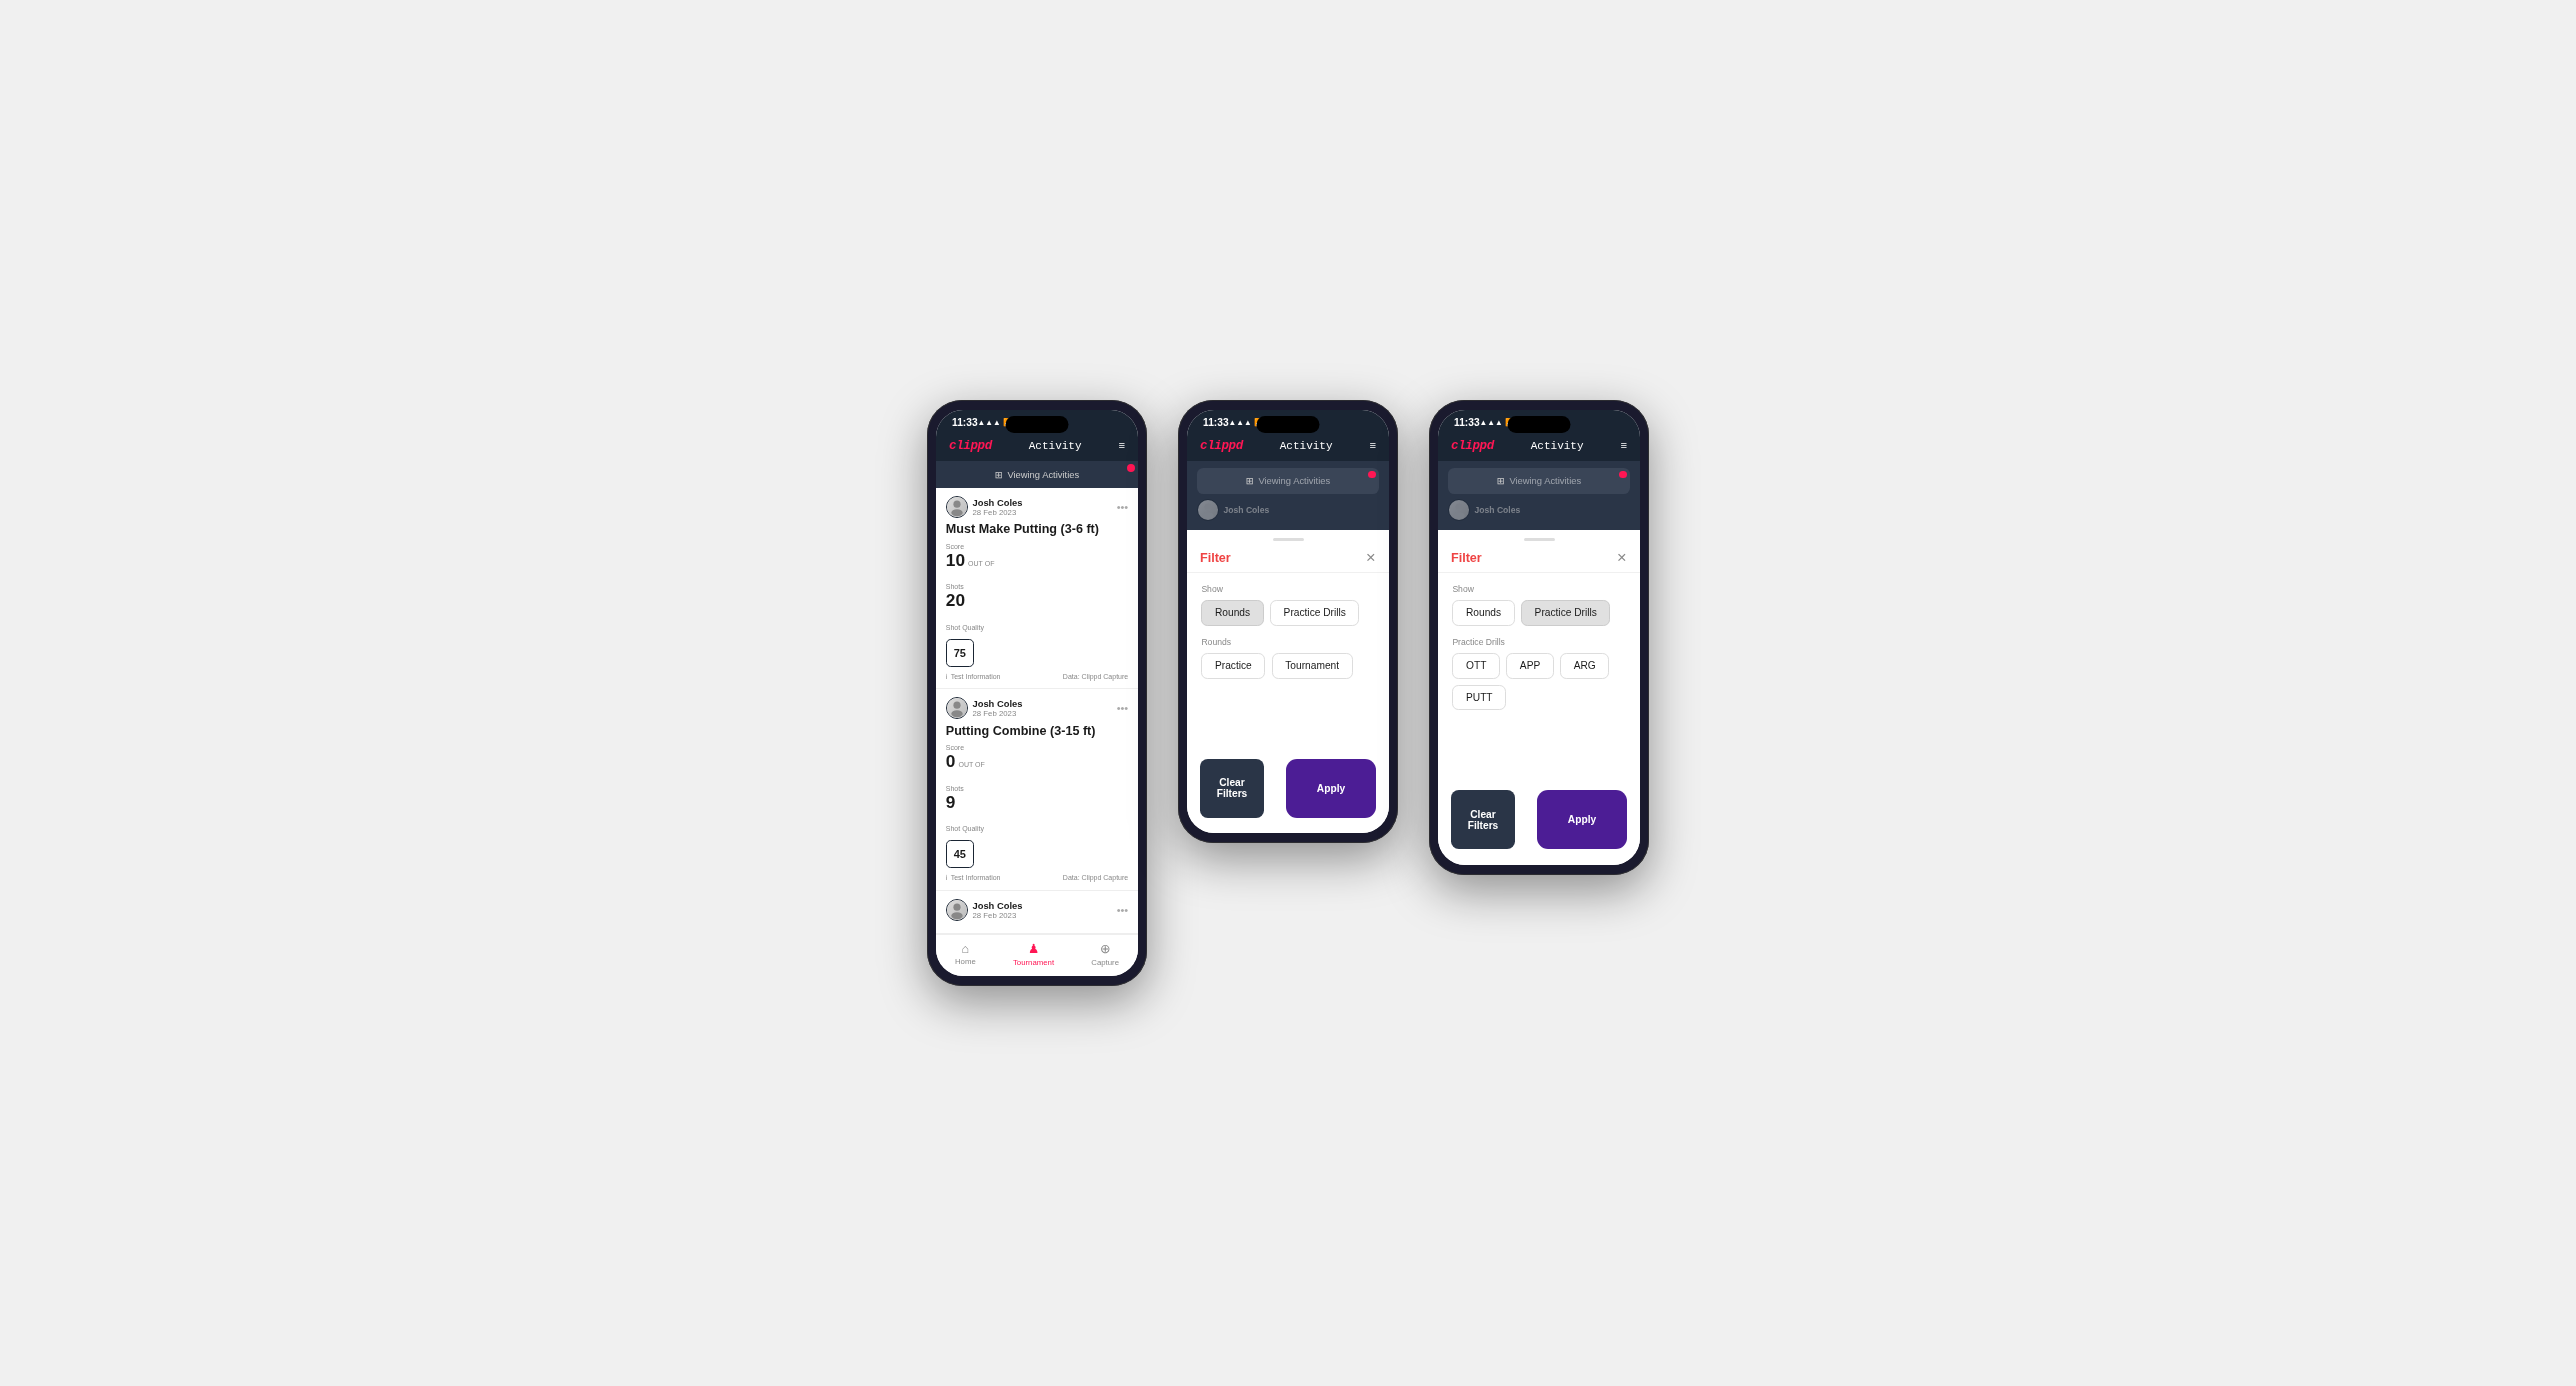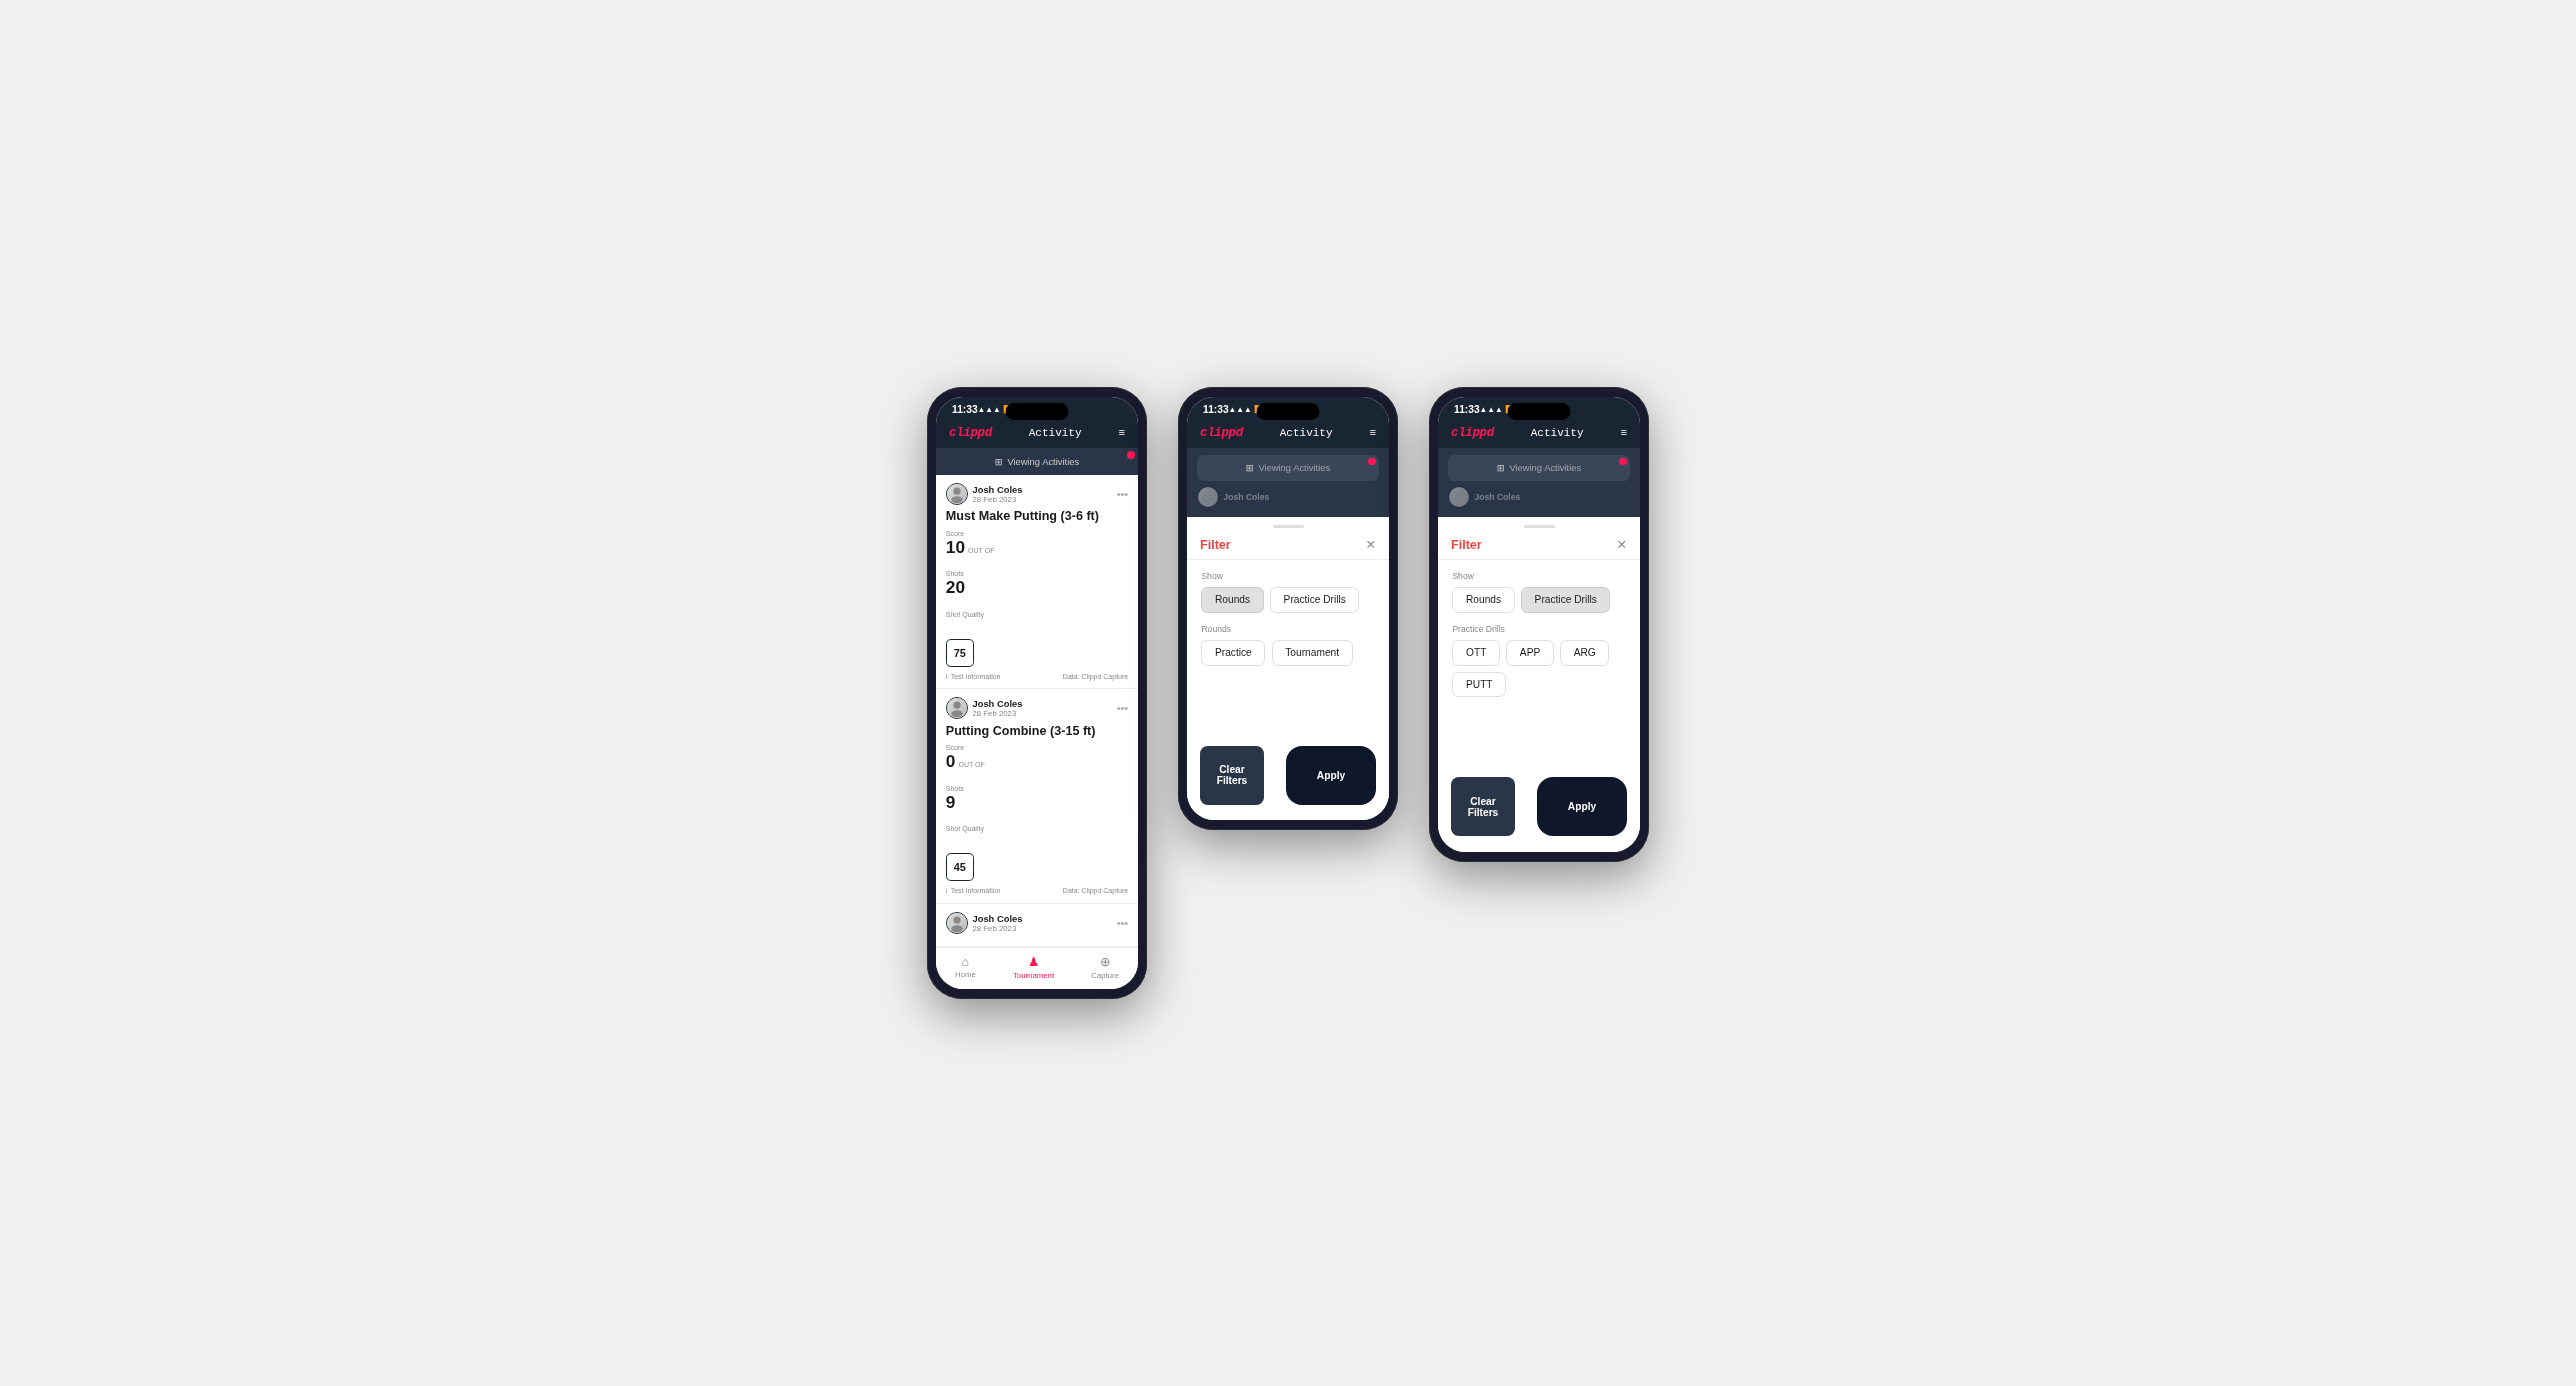--- a/index.html
+++ b/index.html
@@ -154,21 +154,21 @@
       width: 28px;
       height: 28px;
       border: 1.6px solid #1a2533;
       border-radius: 4.7px;
       display: flex;
       align-items: center;
       justify-content: center;
       font-size: 11px;
       font-weight: 700;
       color: #1a1a1a;
-      margin-top: 21px;
+      margin-top: 8px;
     }
 
     .card-footer {
       display: flex;
       justify-content: space-between;
       align-items: center;
     }
     .test-info { display: flex; align-items: center; gap: 3.1px; font-size: 7px; color: #888; }
     .data-info { font-size: 7px; color: #888; }
 
@@ -246,24 +246,24 @@
       color: #fff;
       border: none;
       border-radius: 7.8px;
       font-size: 10.2px;
       font-weight: 600;
       cursor: pointer;
     }
     .apply-btn {
       flex: 1;
       padding: 24px;
-      background: #0f172a;
+      background: #4c1d95;
       color: #fff;
       border: none;
-      border-radius: 16px;
+      border-radius: 11px;
       font-size: 10.2px;
       font-weight: 600;
       cursor: pointer;
     }
   </style>
 </head>
 <body>
 
 <div class="phones-container">
 

